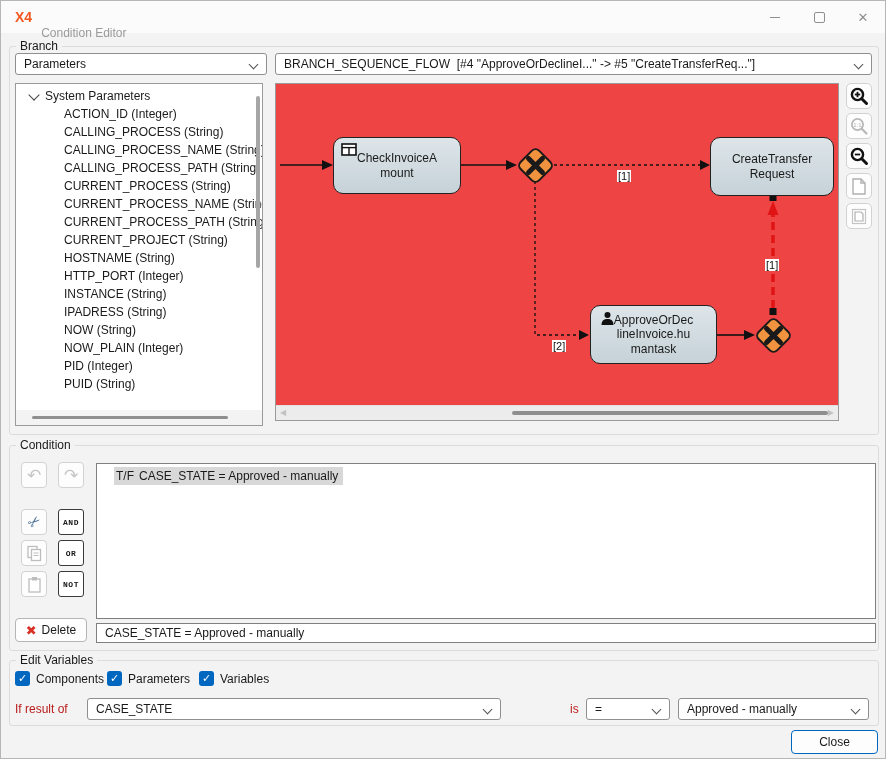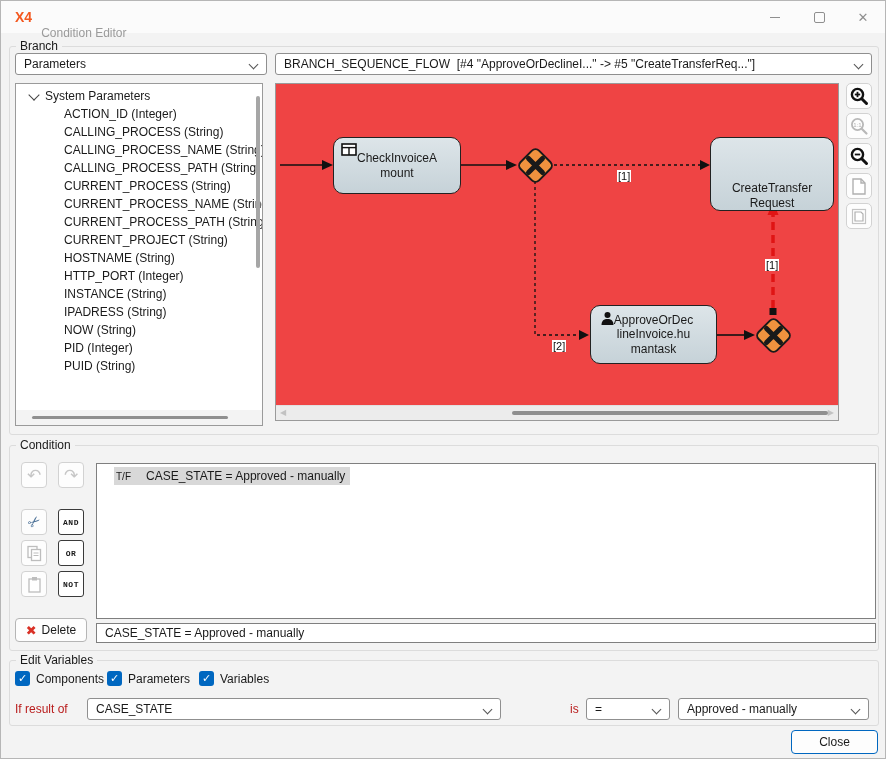--- a/index.html
+++ b/index.html
@@ -41,21 +41,21 @@
   .dg-arrow{position:absolute;top:2px;font-size:8px;color:#c2c2c2;}
   
   .zbtn{position:absolute;left:845px;width:26px;height:26px;background:#fdfdfd;border:1px solid #d2d2d2;border-radius:5px;display:flex;align-items:center;justify-content:center;box-sizing:border-box;}
   
   .tbtn{position:absolute;width:26px;height:26px;background:#fdfdfd;border:1px solid #d2d2d2;border-radius:4px;display:flex;align-items:center;justify-content:center;box-sizing:border-box;}
   .opbtn{position:absolute;width:26px;height:26px;background:#fff;border:1px solid #3a3a3a;border-radius:3px;display:flex;align-items:center;justify-content:center;font-size:8px;font-weight:bold;letter-spacing:.5px;box-sizing:border-box;font-family:"Liberation Mono","DejaVu Sans Mono",monospace;}
   .cut-ic{font-size:15px;color:#4d7298;transform:rotate(-40deg);}
   .undo-ic,.redo-ic{font-size:17px;color:#c6c6c6;line-height:1;}
   .condlist{position:absolute;left:95px;top:462px;width:780px;height:156px;background:#fff;border:1px solid #7f7f7f;box-sizing:border-box;}
   .conditem{position:absolute;left:17px;top:3px;height:18px;display:inline-flex;align-items:center;background:#d8d8d8;padding:0 5px 0 2px;}
-  .conditem .pfx{font-size:10px;margin-right:15px;letter-spacing:0;}
+  .conditem .pfx{font-size:12px;margin-right:5px;letter-spacing:0;}
   .statusbar{position:absolute;left:95px;top:622px;width:780px;height:20px;background:#fff;border:1px solid #7f7f7f;box-sizing:border-box;display:flex;align-items:center;padding-left:8px;}
   .delbtn{position:absolute;left:14px;top:617px;width:72px;height:24px;background:#fdfdfd;border:1px solid #b5b5b5;border-radius:4px;display:flex;align-items:center;justify-content:center;gap:5px;box-sizing:border-box;}
   .delx{color:#d93025;font-size:13px;font-weight:bold;}
   
   .cbrow{position:absolute;display:flex;align-items:center;gap:6px;}
   .cbox{width:15px;height:15px;background:#0067c0;border-radius:3px;display:flex;align-items:center;justify-content:center;color:#fff;font-size:11px;line-height:1;}
   .lbl{position:absolute;font-size:12px;color:#b91c1c;}
   .closebtn{position:absolute;left:790px;top:729px;width:87px;height:24px;background:#fdfdfd;border:1px solid #0067c0;border-radius:4px;display:flex;align-items:center;justify-content:center;font-size:12px;box-sizing:border-box;}
 </style>
 </head>
@@ -129,20 +129,23 @@
           <span>HTTP_PORT (Integer)</span>
         </div>
       <div class="trow lvl1">
           <span>INSTANCE (String)</span>
         </div>
       <div class="trow lvl1">
           <span>IPADRESS (String)</span>
         </div>
       <div class="trow lvl1">
           <span>NOW (String)</span>
+        </div>
+      <div class="trow lvl1">
+          <span>NOW_PLAIN (Integer)</span>
         </div>
       <div class="trow lvl1">
           <span>PID (Integer)</span>
         </div>
       <div class="trow lvl1">
           <span>PUID (String)</span>
         </div>
     </div>
     <div class="vthumb"></div>
     <div class="tree-hscroll">
@@ -201,21 +204,21 @@
       <div class="node" style="left:57px;top:53px;width:128px;height:57px;">
         <svg class="nodeicon" style="left:7px;top:5px;" width="16" height="13" viewBox="0 0 16 13">
           <rect x="1" y="1" width="14" height="11" fill="#fff" stroke="#111" stroke-width="1.6"></rect>
           <line x1="1" y1="4.6" x2="15" y2="4.6" stroke="#111" stroke-width="1.4"></line>
           <line x1="8" y1="4.6" x2="8" y2="12" stroke="#111" stroke-width="1.4"></line>
         </svg>
         <span>CheckInvoiceA
 mount</span>
       </div>
 
-      <div class="node" style="left:434px;top:53px;width:124px;height:74px;align-items:flex-end;">
+      <div class="node" style="left:434px;top:53px;width:124px;height:59px;">
         <span>CreateTransfer
 Request</span>
       </div>
 
       <div class="node" style="left:314px;top:221px;width:127px;height:59px;">
         <svg class="nodeicon" style="left:10px;top:6px;" width="13" height="13" viewBox="0 0 13 13">
           <circle cx="6.5" cy="3.1" r="3" fill="#111"></circle>
           <path d="M0.5,13 C0.5,8.6 3,7 6.5,7 C10,7 12.5,8.6 12.5,13 Z" fill="#111"></path>
         </svg>
         <span>ApproveOrDec

